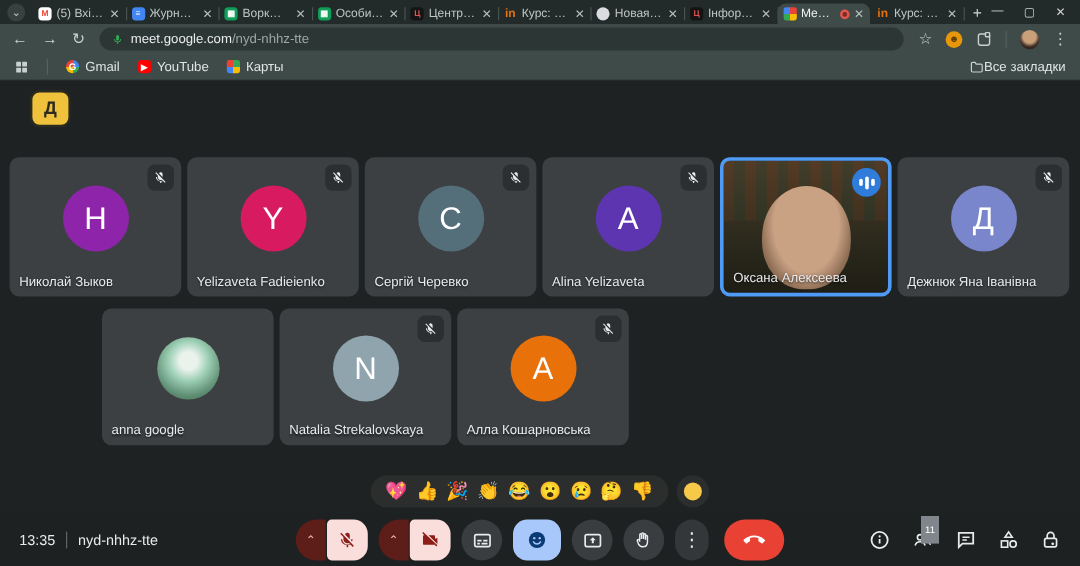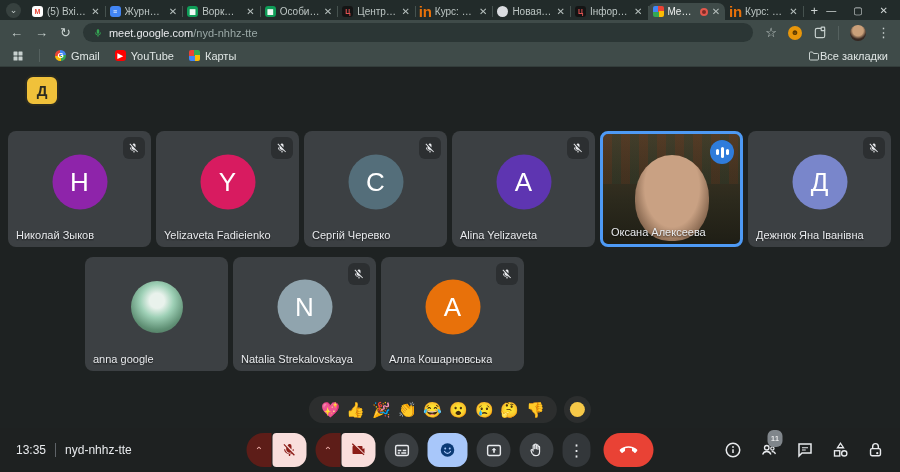--- a/index.html
+++ b/index.html
@@ -17,21 +17,21 @@
   .tab:not(.active)::after { content:""; position:absolute; right:-1px; top:3px; height:11px; width:1px; background:#46524f;}
   .tab.active { background:#3f4b49; color:#f1f3f2; }
   .tab .title { flex:1; white-space:nowrap; overflow:hidden; text-overflow:ellipsis; }
   .tab .close { font-size:10px; color:#b7c0be; flex:0 0 auto; }
   .fav { width:11px; height:11px; border-radius:3px; display:inline-flex; align-items:center;
     justify-content:center; font-size:7px; font-weight:bold; flex:0 0 auto; line-height:1;}
   .fav-gmail  { background:#fff; color:#ea4335; }
   .fav-doc    { background:#4285f4; color:#fff; }
   .fav-sheet  { background:#0f9d58; color:#fff; }
   .fav-centr  { background:#141414; color:#e05252; }
-  .fav-in     { background:transparent; color:#e8710a; font-size:15px; }
+  .fav-in     { background:transparent; color:#e8710a; font-size:10px; }
   .fav-chrome { background:#dadce0; border-radius:50%; }
   .fav-meet   { background:conic-gradient(#ea4335 0 25%, #fbbc04 0 50%, #34a853 0 75%, #4285f4 0 100%); border-radius:2px;}
   .rec-dot { width:8px; height:8px; border-radius:50%; border:2px solid #e2574c; background:#7e2b26; flex:0 0 auto;}
   .newtab-btn { color:#cfd5d4; font-size:13px; margin:0 8px; flex:0 0 auto;}
   .win-controls { display:flex; gap:17px; margin:0 8px 0 auto; color:#cfd5d4; font-size:10px; flex:0 0 auto;}
   
   .toolbar { height:25px; background:#3f4b49; display:flex; align-items:center; padding:0 10px; gap:12px; }
   .nav-ic { color:#c8d1cf; font-size:13px; flex:0 0 auto; }
   .urlpill { flex:1; height:19px; background:#2b3635; border-radius:10px; display:flex;
     align-items:center; gap:6px; padding:0 10px; font-size:11px; }
@@ -111,21 +111,21 @@
   .circle-btn { width:34px; height:34px; border-radius:50%; background:#393d40;
     display:flex; align-items:center; justify-content:center; color:#e8eaed;}
   .circle-btn.narrow { width:28px; height:34px; border-radius:14px; background:#33373a;}
   .reactions-btn { width:40px; height:34px; border-radius:12px; background:#a8c7fa;
     display:flex; align-items:center; justify-content:center;}
   .end-btn { width:50px; height:34px; border-radius:17px; background:#e94235;
     display:flex; align-items:center; justify-content:center; margin-left:4px;}
   .foot-right { margin-left:auto; display:flex; align-items:center; gap:17px; }
   .foot-ic { position:relative; display:flex; align-items:center; justify-content:center; }
   .count-badge { position:absolute; top:-11px; left:50%; transform:translateX(-10%);
-    min-width:15px; height:17px; border-radius:6px; background:#80868b; color:#fff; font-size:8px;
+    min-width:15px; height:23px; border-radius:0; background:#80868b; color:#fff; font-size:8px;
     display:flex; align-items:center; justify-content:center; padding:0 3px;}
   svg { display:block; }
 </style>
 </head>
 <body>
 
 <div class="browser">
 
   <div class="tabstrip">
     <div class="tab-search">⌄</div>

